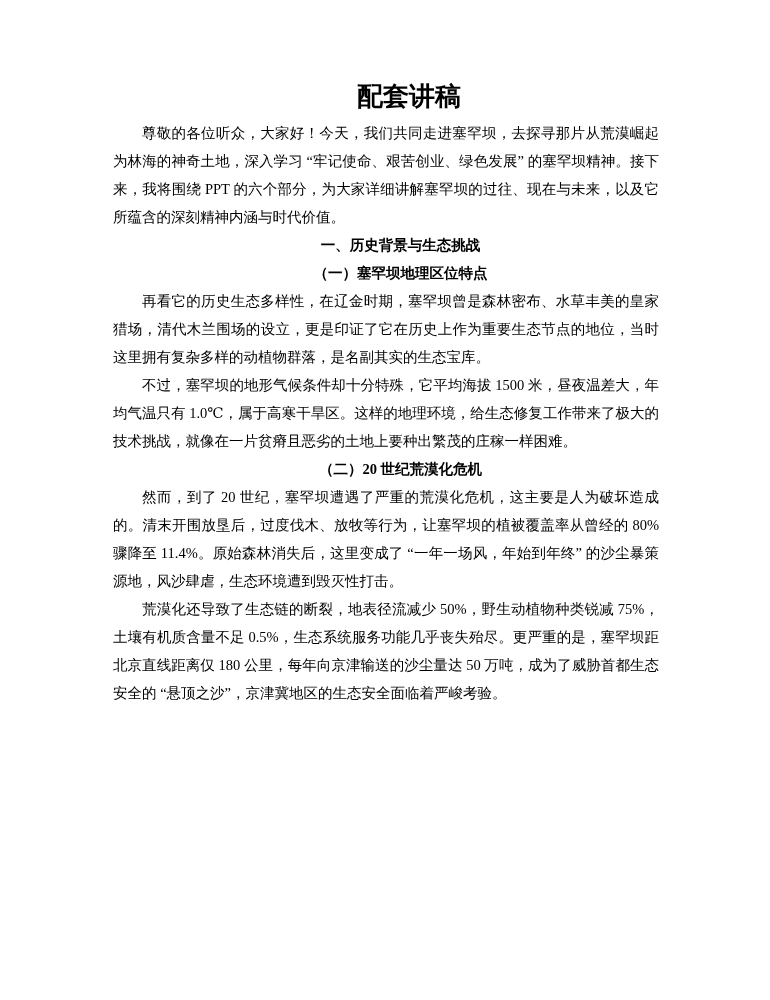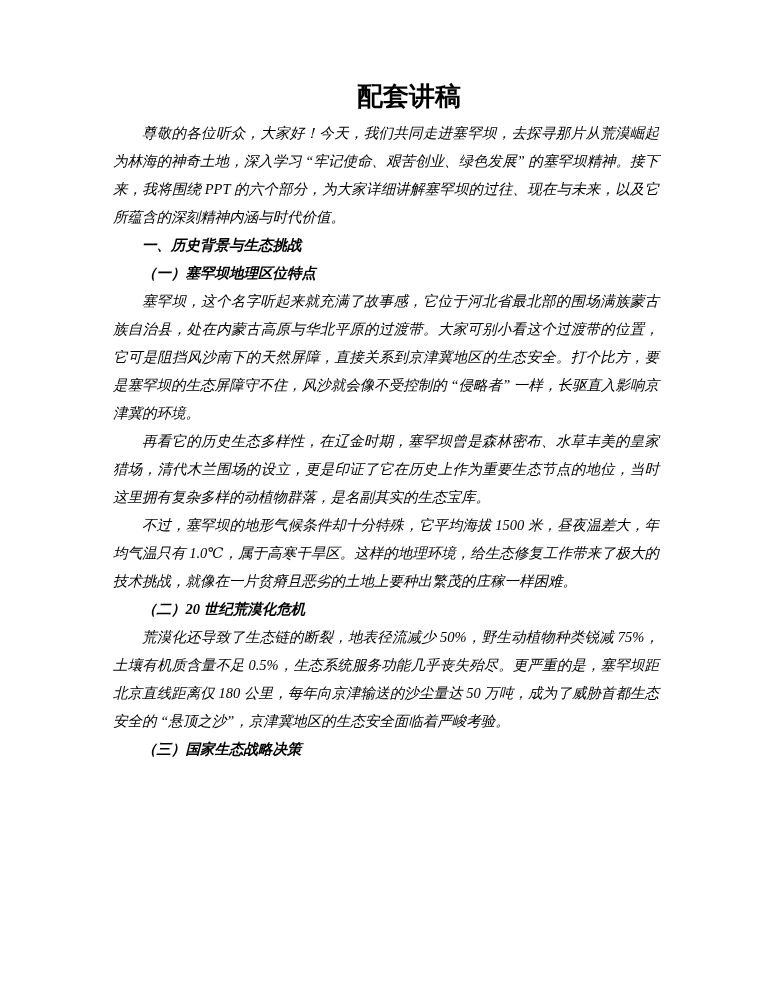--- a/index.html
+++ b/index.html
@@ -32,49 +32,47 @@
     margin: 0 0 7px 0;
     white-space: nowrap;
   }
   .block {
     margin: 0;
     font-size: 14.5px;
     line-height: 28px;
     text-align: justify;
     text-indent: 2em;
     word-break: break-all;
-    font-style: italic;
   }
   .heading {
     font-weight: bold;
-    text-align: left;
+    text-align: center;
   }
 </style>
 </head>
 <body>
 
 <div class="page">
   <div class="content">
 
     <h1 class="doc-title">配套讲稿</h1>
 
     <p class="block">尊敬的各位听众，大家好！今天，我们共同走进塞罕坝，去探寻那片从荒漠崛起为林海的神奇土地，深入学习 “牢记使命、艰苦创业、绿色发展” 的塞罕坝精神。接下来，我将围绕 PPT 的六个部分，为大家详细讲解塞罕坝的过往、现在与未来，以及它所蕴含的深刻精神内涵与时代价值。</p>
 
     <p class="block heading">一、历史背景与生态挑战</p>
 
 
     <p class="block heading">（一）塞罕坝地理区位特点</p>
 
-    <p class="block">塞罕坝，这个名字听起来就充满了故事感，它位于河北省最北部的围场满族蒙古族自治县，处在内蒙古高原与华北平原的过渡带。大家可别小看这个过渡带的位置，它可是阻挡风沙南下的天然屏障，直接关系到京津冀地区的生态安全。打个比方，要是塞罕坝的生态屏障守不住，风沙就会像不受控制的 “侵略者” 一样，长驱直入影响京津冀的环境。</p>
 
     <p class="block">再看它的历史生态多样性，在辽金时期，塞罕坝曾是森林密布、水草丰美的皇家猎场，清代木兰围场的设立，更是印证了它在历史上作为重要生态节点的地位，当时这里拥有复杂多样的动植物群落，是名副其实的生态宝库。</p>
 
     <p class="block">不过，塞罕坝的地形气候条件却十分特殊，它平均海拔 1500 米，昼夜温差大，年均气温只有 1.0℃，属于高寒干旱区。这样的地理环境，给生态修复工作带来了极大的技术挑战，就像在一片贫瘠且恶劣的土地上要种出繁茂的庄稼一样困难。</p>
 
     <p class="block heading">（二）20 世纪荒漠化危机</p>
 
+    <p class="block">然而，到了 20 世纪，塞罕坝遭遇了严重的荒漠化危机，这主要是人为破坏造成的。清末开围放垦后，过度伐木、放牧等行为，让塞罕坝的植被覆盖率从曾经的 80% 骤降至 11.4%。原始森林消失后，这里变成了 “一年一场风，年始到年终” 的沙尘暴策源地，风沙肆虐，生态环境遭到毁灭性打击。</p>
 
     <p class="block">荒漠化还导致了生态链的断裂，地表径流减少 50%，野生动植物种类锐减 75%，土壤有机质含量不足 0.5%，生态系统服务功能几乎丧失殆尽。更严重的是，塞罕坝距北京直线距离仅 180 公里，每年向京津输送的沙尘量达 50 万吨，成为了威胁首都生态安全的 “悬顶之沙”，京津冀地区的生态安全面临着严峻考验。</p>
 
-    <p class="block heading">（三）国家生态战略决策</p>
 
   </div>
 </div>
 
 </body></html>

